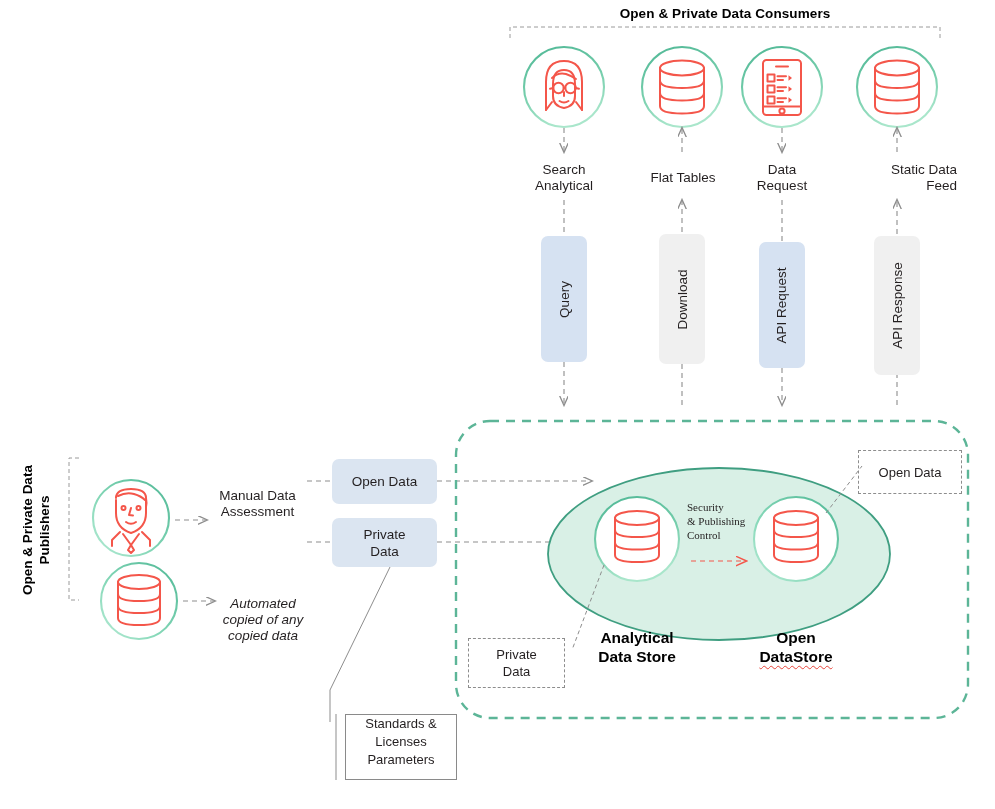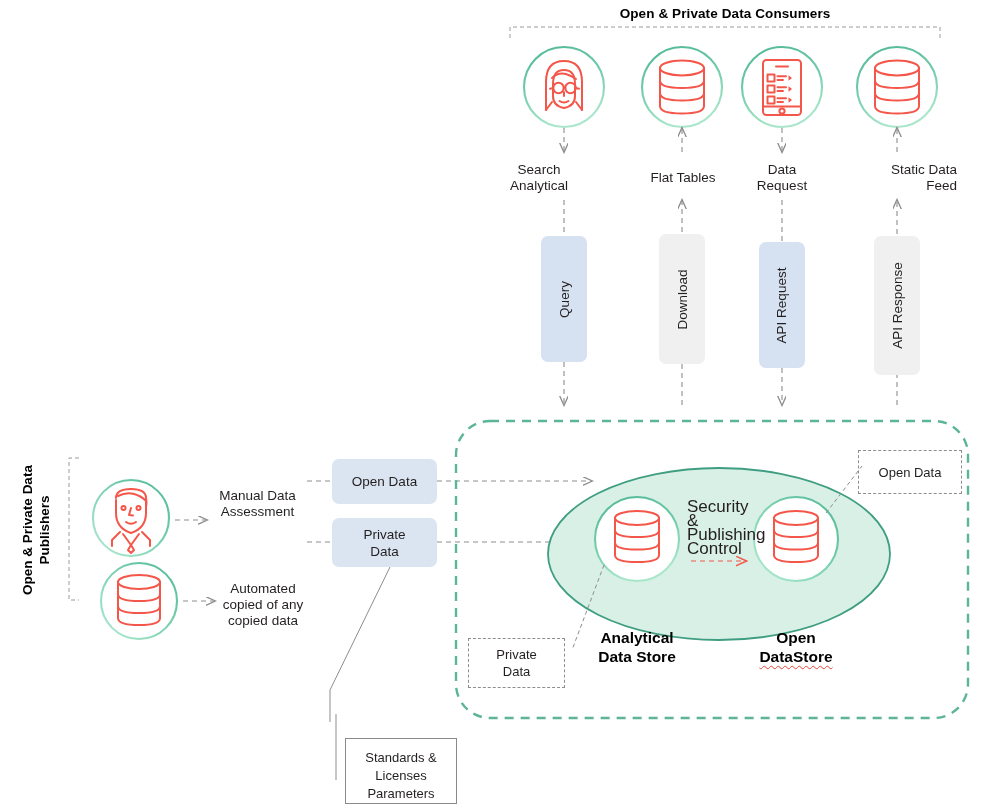--- a/index.html
+++ b/index.html
@@ -12,24 +12,24 @@
   .grp-title{font-size:13.5px;font-weight:bold;color:#000;letter-spacing:.1px;}
   .vbox-label{font-size:13.5px;color:#231f20;white-space:nowrap;
               transform-origin:center center;transform:rotate(-90deg);}
   .vbox{position:absolute;display:flex;align-items:center;justify-content:center;border-radius:7px;}
   .vbox.blue{background:#d6e2f2;}
   .vbox.grey{background:#f0f0f0;}
   .rbox{position:absolute;display:flex;align-items:center;justify-content:center;
         border-radius:7px;background:#dbe5f1;font-size:13.5px;color:#231f20;text-align:center;line-height:17px;}
   .dbox{position:absolute;display:flex;align-items:center;justify-content:center;
         border:1px dashed #8d8d8d;font-size:13px;color:#231f20;text-align:center;line-height:17px;background:transparent;}
-  .sbox{position:absolute;display:flex;align-items:flex-end;justify-content:center;
-        border:1px solid #8a8a8a;font-size:13px;color:#231f20;text-align:center;line-height:18px;background:#fff;margin-top:24px;}
+  .sbox{position:absolute;display:flex;align-items:flex-start;justify-content:center;
+        border:1px solid #8a8a8a;font-size:13px;color:#231f20;text-align:center;line-height:18px;background:#fff;}
   .store-name{position:absolute;text-align:center;font-weight:bold;font-size:15.5px;line-height:19px;color:#000;margin-top:45px;}
-  .sec-label{position:absolute;font-size:17px;line-height:14px;color:#231f20;}
+  .sec-label{position:absolute;font-size:11px;line-height:14px;color:#231f20;font-family:Liberation Serif, serif;}
   .side-title{position:absolute;font-size:13.5px;font-weight:bold;color:#000;
               white-space:nowrap;text-align:center;line-height:17px;
               transform-origin:center center;transform:rotate(-90deg);}
   .squiggle{text-decoration:underline;text-decoration-color:#e8443a;
             text-decoration-style:wavy;text-underline-offset:3px;text-decoration-thickness:1px;}
 </style>
 </head>
 <body>
 
 <div id="stage">
@@ -244,21 +244,21 @@
     </g>
 
     <g>
       <path d="M390,567 L330,690 L330,722" fill="none" stroke="#8d8d8d" stroke-width="1"></path>
       <path d="M336,714 L336,780" fill="none" stroke="#8d8d8d" stroke-width="1"></path>
     </g>
   </svg>
 
   <div class="txt grp-title" style="left:510px;top:6px;width:430px;text-align:center;">Open &amp; Private Data Consumers</div>
 
-  <div class="txt lbl" style="left:479px;top:162px;width:120px;">
+  <div class="txt lbl" style="left:504px;top:162px;width:120px;">
     <div>Search</div>
     <div>Analytical</div>
   </div>
   <div class="txt lbl" style="left:624px;top:170px;width:118px;">
     <div>Flat Tables</div>
   </div>
   <div class="txt lbl" style="left:726px;top:162px;width:112px;">
     <div>Data</div>
     <div>Request</div>
   </div>
@@ -282,21 +282,21 @@
 
   <div class="side-title" style="left:-44px;top:513px;width:160px;">
     <span>Open &amp; Private Data</span><br>
     <span>Publishers</span>
   </div>
 
   <div class="txt lbl" style="left:205px;top:488px;width:105px;">
     <div>Manual Data</div>
     <div>Assessment</div>
   </div>
-  <div class="txt lbl" style="left:213px;top:581px;width:100px;">
+  <div class="txt lbl" style="left:213px;top:596px;width:100px;font-style:italic;">
     <div>Automated</div>
     <div>copied of any</div>
     <div>copied data</div>
   </div>
 
   <div class="rbox" style="left:332px;top:459px;width:105px;height:45px;">
     <span>Open Data</span>
   </div>
   <div class="rbox" style="left:332px;top:518px;width:105px;height:49px;">
     <div>

